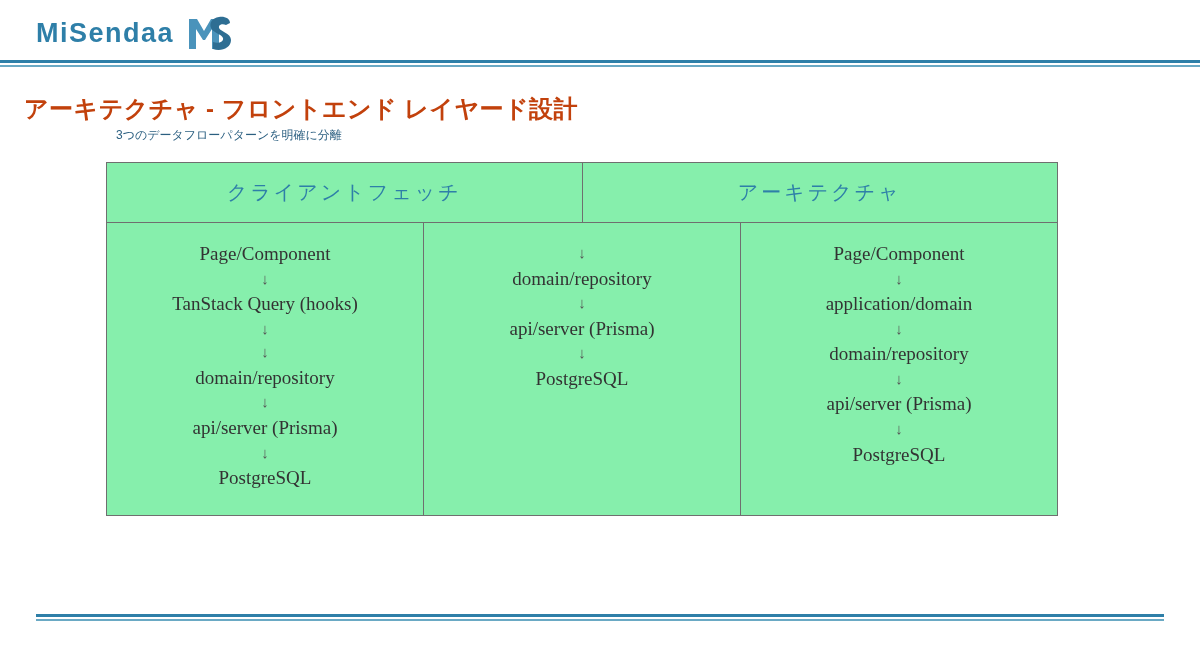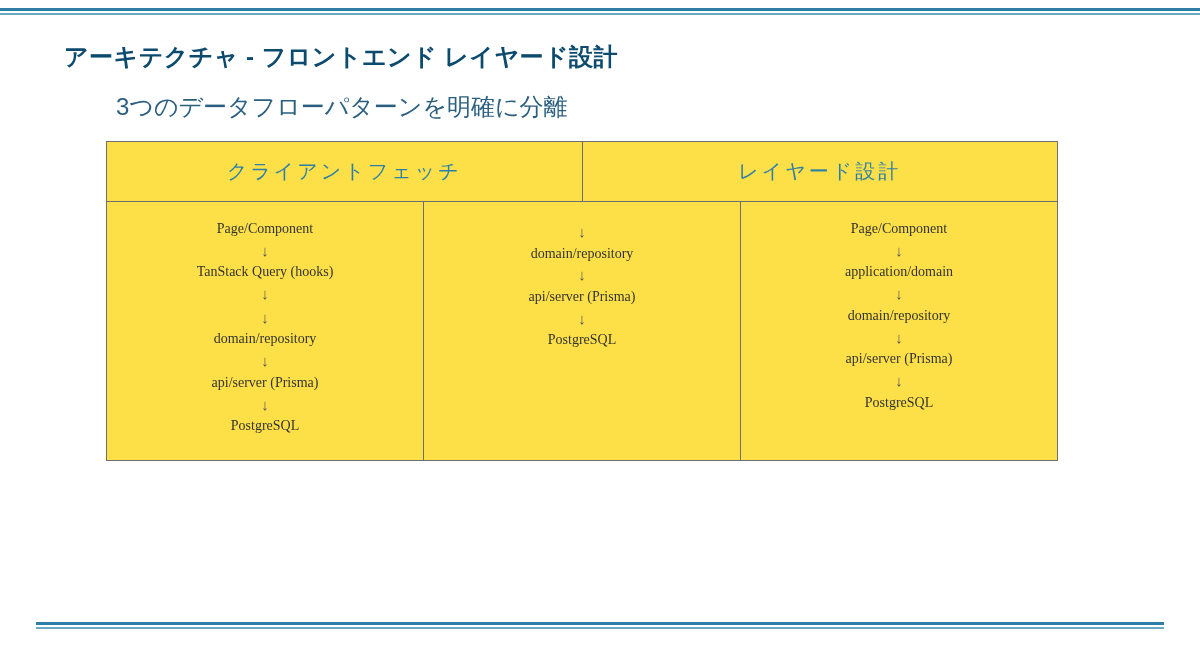--- a/index.html
+++ b/index.html
@@ -59,39 +59,39 @@
   }
   .rule-top .line2 {
     position: absolute;
     left: 0; right: 0; top: 5px;
     height: 2px;
     background: #6aa9c4;
   }
 
   
   .title {
-    margin: 26px 0 0 64px;
+    margin: 26px 0 0 24px;
     font-size: 24px;
     font-weight: bold;
-    color: #0c4a6e;
+    color: #c2410c;
     letter-spacing: 0.5px;
   }
   .subtitle {
-    margin: 18px 0 0 116px;
-    font-size: 24px;
+    margin: 2px 0 0 116px;
+    font-size: 12px;
     color: #2b5f80;
   }
 
   
   .table-wrap {
     margin: 18px 0 0 106px;
     width: 952px;
     border: 1px solid #6f6f6f;
     box-sizing: border-box;
-    background: #fde047;
+    background: #86efac;
   }
   .table-head {
     display: flex;
     border-bottom: 1px solid #6f6f6f;
   }
   .table-body {
     display: flex;
   }
   .col {
     flex: 1 1 0;
@@ -106,21 +106,21 @@
     color: #2e7fa8;
     letter-spacing: 3px;
     padding: 16px 6px 16px 6px;
     font-family: "Liberation Sans", sans-serif;
   }
   .body-cell {
     padding: 18px 8px 24px 8px;
     text-align: center;
   }
   .flow-step {
-    font-size: 14px;
+    font-size: 19px;
     color: #333333;
     line-height: 1.35;
     font-family: "Liberation Serif", serif;
   }
   .flow-arrow {
     font-size: 15px;
     color: #555555;
     line-height: 1.5;
     margin: 1px 0 1px 0;
     font-family: "Liberation Sans", sans-serif;
@@ -145,36 +145,45 @@
     left: 0; right: 0; top: 5px;
     height: 2px;
     background: #6aa9c4;
   }
 </style>
 </head>
 <body>
 
 <div class="slide">
 
+  <div class="header">
+    <div class="brand">MiSendaa</div>
+    <div class="brand-mark">
+      <svg width="46" height="40" viewBox="0 0 46 40" xmlns="http://www.w3.org/2000/svg">
+        <path d="M3 36 L3 6 L11 6 L18 18 L25 6 L33 6 L33 36 L26 36 L26 16 L19 27 L17 27 L10 16 L10 36 Z" fill="#4a93bb"></path>
+        <path d="M44 10 C44 5 38 3 33 4 C26 5 23 10 25 15 C27 20 36 21 37 25 C38 29 32 31 27 29 L27 36 C35 39 45 35 45 27 C45 20 35 19 33 15 C32 12 36 10 40 12 Z" fill="#2e6e93"></path>
+      </svg>
+    </div>
+  </div>
 
   <div class="rule-top">
     <div class="line1"></div>
     <div class="line2"></div>
   </div>
 
   <div class="title">アーキテクチャ - フロントエンド レイヤード設計</div>
   <div class="subtitle">3つのデータフローパターンを明確に分離</div>
 
   <div class="table-wrap">
     <div class="table-head">
       <div class="col">
         <div class="head-cell">クライアントフェッチ</div>
       </div>
       <div class="col">
-        <div class="head-cell">レイヤード設計</div>
+        <div class="head-cell">アーキテクチャ</div>
       </div>
     </div>
     <div class="table-body">
       <div class="col">
         <div class="body-cell">
             <div class="flow-step">Page/Component</div>
             <div class="flow-arrow">↓</div>
             <div class="flow-step">TanStack Query (hooks)</div>
             <div class="flow-arrow">↓</div>
             <div class="flow-arrow">↓</div>

